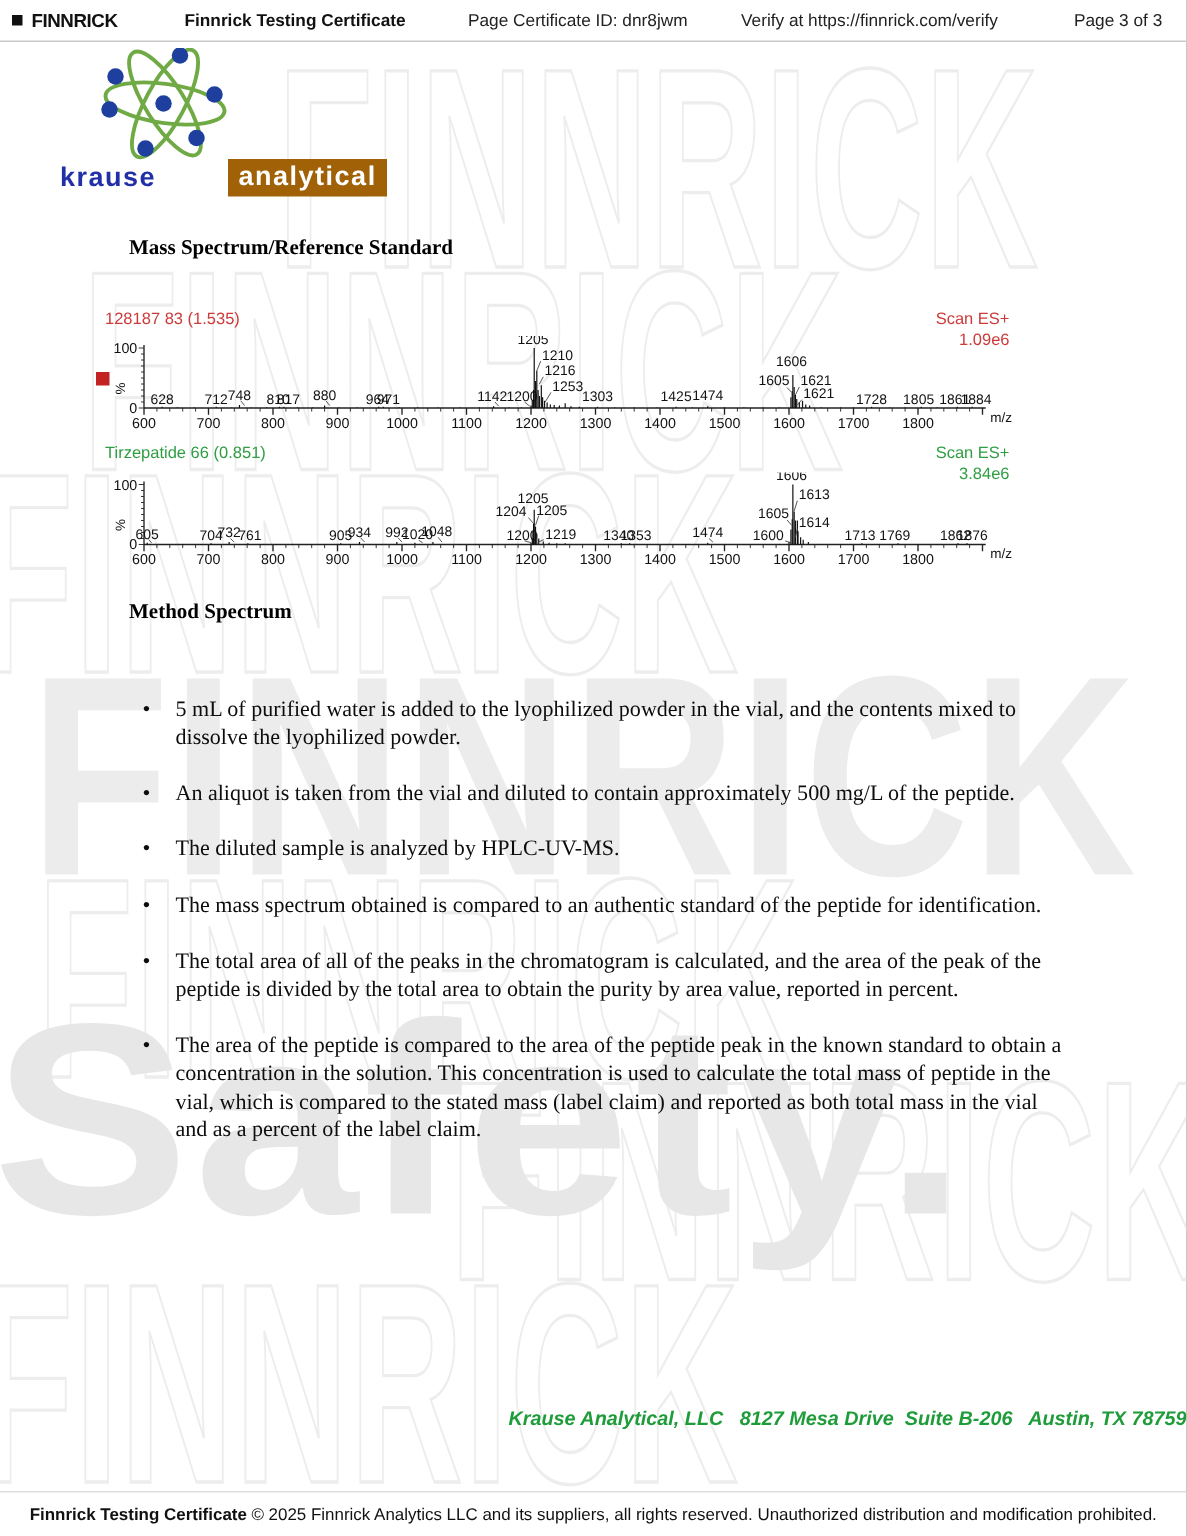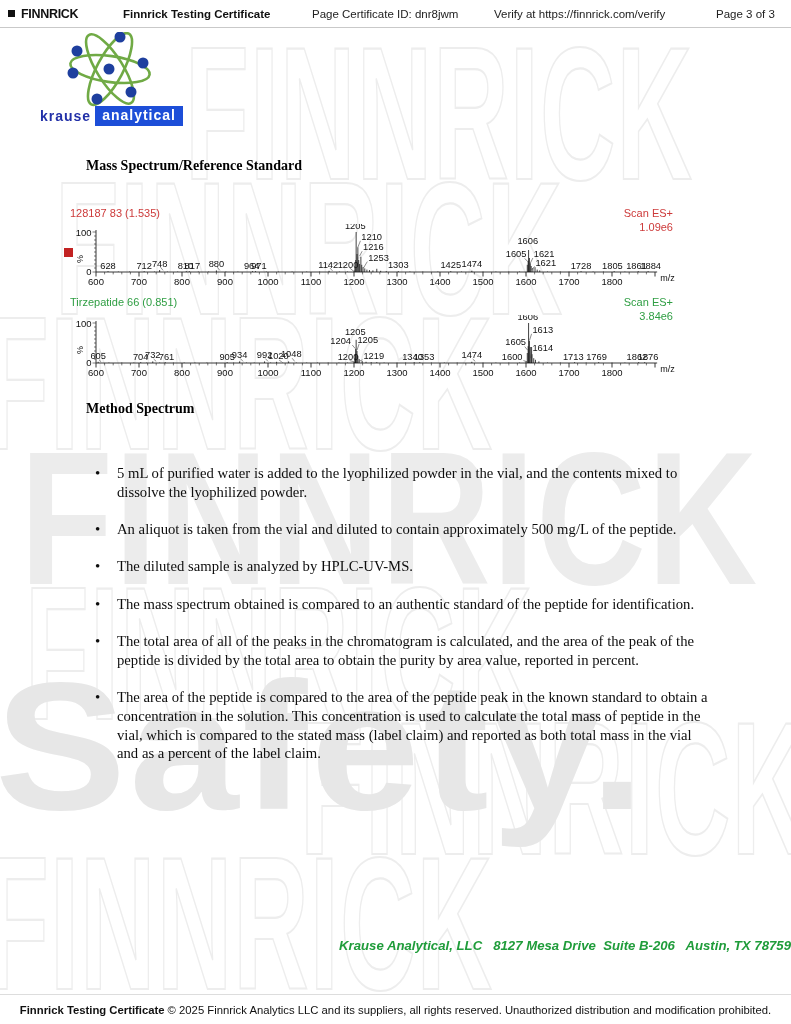--- a/index.html
+++ b/index.html
@@ -24,23 +24,23 @@
   .hdr .brand{left:8px;font-weight:800;font-size:12.5px;letter-spacing:-0.3px;}
   .hdr .brand .sq{width:7px;height:7px;background:#111;display:inline-block;margin-right:6px;}
   .hdr .h-title{left:123px;font-weight:700;}
   .hdr .h-cert{left:312px;color:#222;}
   .hdr .h-verify{left:494px;color:#222;}
   .hdr .h-page{left:716px;color:#222;}
 
   
   .logo{position:absolute;left:38px;top:32px;width:160px;height:100px;}
   .logo svg{position:absolute;left:18px;top:0;}
-  .logo .words{position:absolute;left:2px;top:74px;display:flex;align-items:center;font-weight:800;font-size:14px;}
+  .logo .words{position:absolute;left:2px;top:74px;display:flex;align-items:center;font-weight:800;font-size:18px;gap:44px;}
   .logo .k{color:#2230a8;letter-spacing:1px;margin-right:4px;}
-  .logo .a{background:#1d4ed8;color:#fff;padding:1px 7px 3px 7px;letter-spacing:1px;text-align:right;}
+  .logo .a{background:#a16207;color:#fff;padding:1px 7px 3px 7px;letter-spacing:1px;text-align:right;}
 
   
   .h-serif{position:absolute;font-family:"Liberation Serif",serif;font-weight:700;font-size:14px;color:#000;margin-left:16px;}
   .sec-title{left:70px;top:158px;}
   .method-title{left:70px;top:401px;}
 
   .spec-label{position:absolute;left:70px;font-size:11px;}
   .scan{position:absolute;right:118px;text-align:right;font-size:11px;line-height:13.5px;}
   .marker{position:absolute;left:64px;top:248px;width:9px;height:9px;}
   .spec-svg{position:absolute;left:58px;width:620px;height:70px;}

